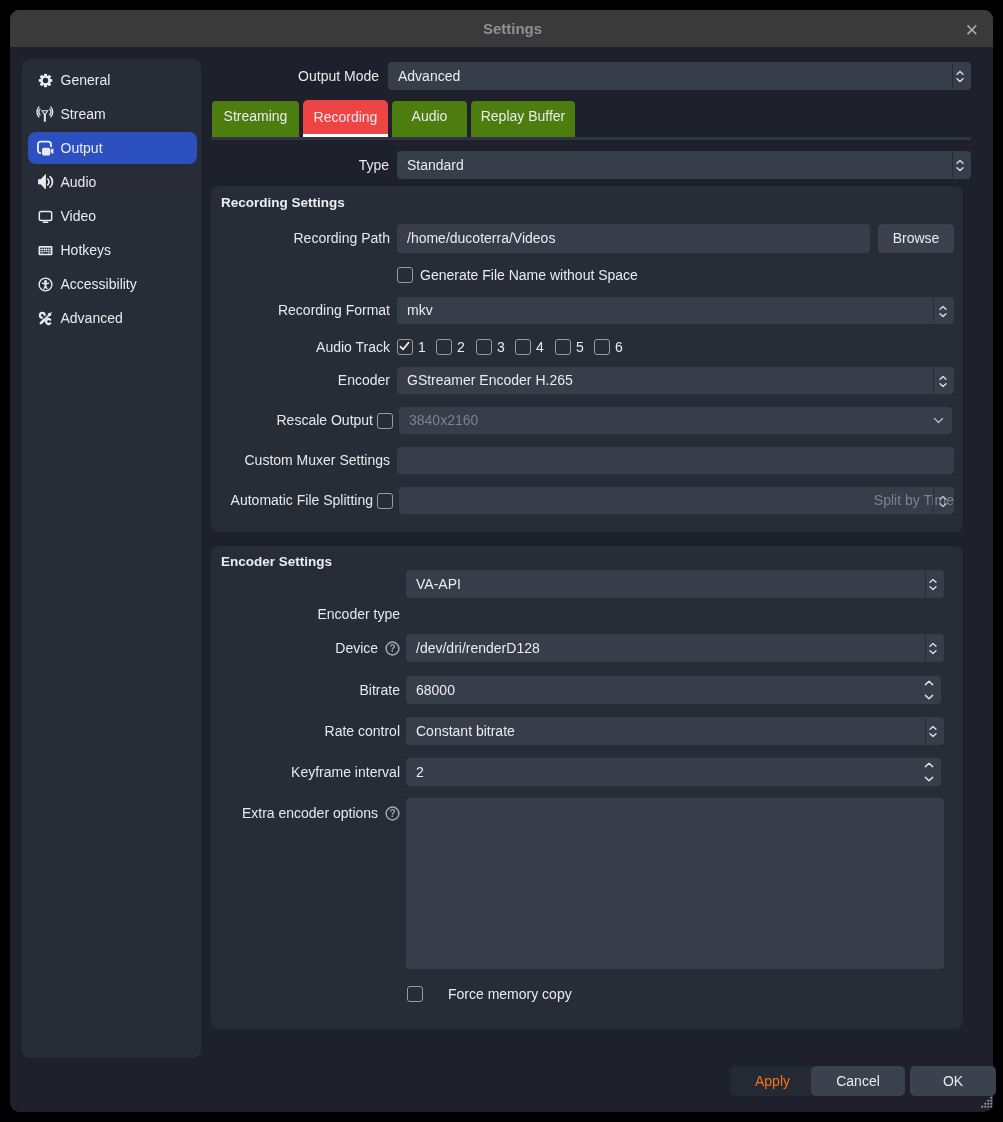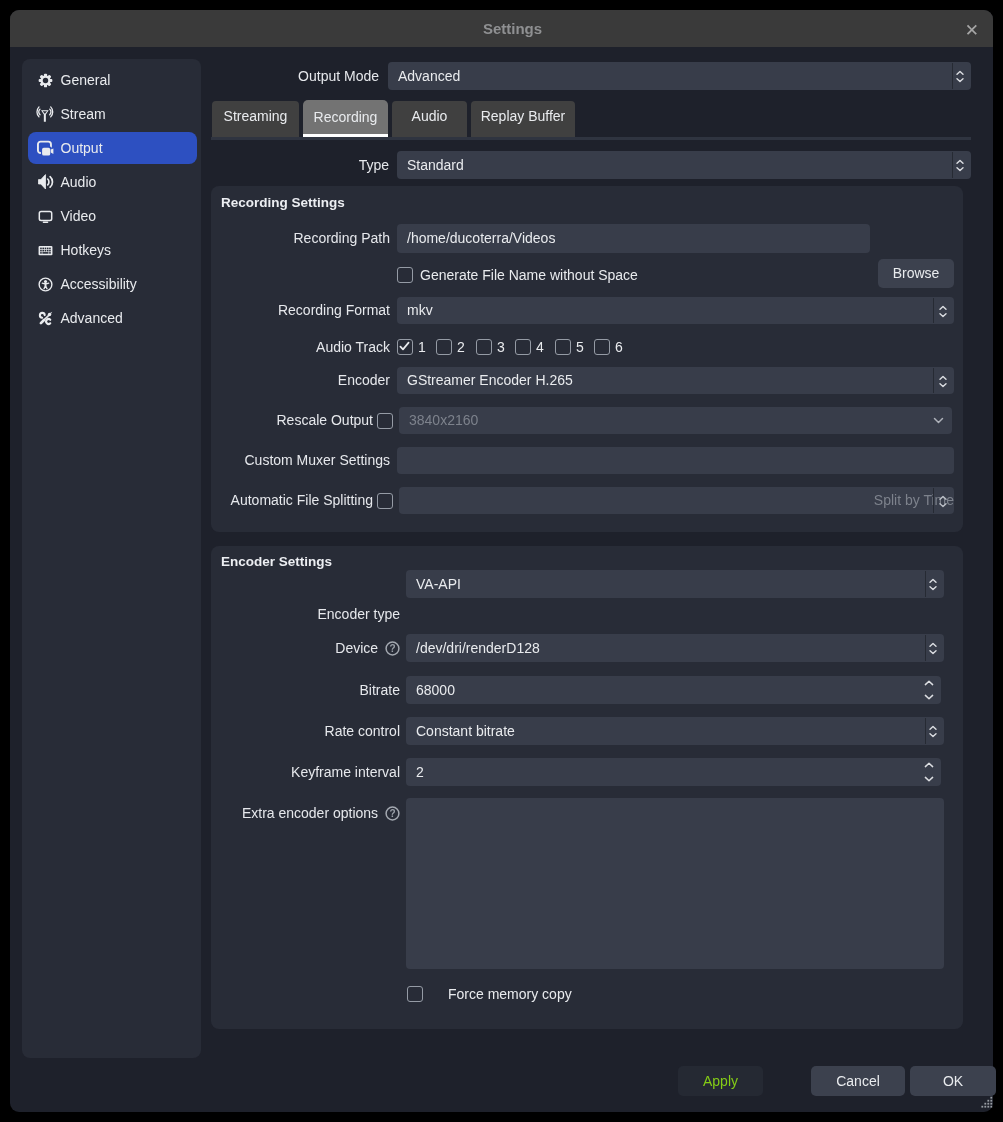--- a/index.html
+++ b/index.html
@@ -12,22 +12,22 @@
   .closex { right:14px; top:2px; line-height:37px; font-size:17px; color:#a6a6a6; }
   .panel { background:#282c37; border-radius:8px; }
   .sideitem { left:28px; width:169px; height:32px; border-radius:8px; color:#e9ebee; }
   .sideitem .ic { position:absolute; left:10px; top:8.5px; width:15px; height:15px; }
   .sideitem .lb { position:absolute; left:32.5px; line-height:32px; }
   .sel { background:#2d50c1; }
   .label { text-align:right; line-height:28px; color:#e6e8ec; }
   .field { background:#383d4a; border-radius:4px; line-height:28px; padding-left:10px; color:#e9ebee; }
   .combo .divider { position:absolute; top:1px; bottom:1px; width:1px; background:#262a33; }
   .btn { background:#3c414e; border-radius:5px; text-align:center; line-height:30px; color:#e9ebee; }
-  .tab { top:101px; height:37px; background:#404040; border-radius:4px 4px 0 0; text-align:center; line-height:30px; }
-  .tabsel { top:100px; height:37px; background:#737373; border-radius:5px 5px 0 0; text-align:center; line-height:34px; border-bottom:3px solid #fff; }
+  .tab { top:101px; height:37px; background:#4d7c0f; border-radius:4px 4px 0 0; text-align:center; line-height:30px; }
+  .tabsel { top:100px; height:37px; background:#ef4444; border-radius:5px 5px 0 0; text-align:center; line-height:34px; border-bottom:3px solid #fff; }
   .gtitle { font-weight:bold; color:#eceef2; font-size:13.5px; }
   .cb { width:16px; height:16px; border:1px solid #959ba5; border-radius:3px; background:transparent; }
   svg.chev { position:absolute; }
 </style>
 </head>
 <body>
 <div class="abs win"></div>
 <div class="abs titlebar">
     <div class="title">Settings</div>
     <div class="abs closex">✕</div>
@@ -156,21 +156,21 @@
       <g stroke="#dcdee2" stroke-width="1.4" fill="none" stroke-linecap="round" stroke-linejoin="round">
         <path d="M1 5.3 L4 2.5 L7 5.3"></path>
         <path d="M1 9.7 L4 12.5 L7 9.7"></path>
       </g>
     </svg></div>
 
 <div class="abs panel" style="left:211px; top:186px; width:752px; height:346px;"></div>
 <div class="abs gtitle" style="left:221px; top:195px;">Recording Settings</div>
 <div class="abs label" style="left:211px; top:224px; width:179px; line-height:29px;">Recording Path</div>
 <div class="abs field" style="left:397px; top:224px; width:473px; height:29px; line-height:29px;">/home/ducoterra/Videos</div>
-<div class="abs btn" style="left:878px; top:224px; width:76px; height:29px; line-height:29px;margin-top:35px;">Browse</div>
+<div class="abs btn" style="left:878px; top:224px; width:76px; height:29px; line-height:29px;">Browse</div>
 
 <div class="abs cb" style="left:397px; top:267px;"></div>
 <div class="abs" style="left:420px; top:261px; line-height:28px;">Generate File Name without Space</div>
 
 <div class="abs label" style="left:211px; top:297px; width:179px; line-height:27px;">Recording Format</div>
 <div class="abs field combo" style="left:397px; top:297px; width:557px; height:27px; line-height:27px;">mkv
   <div class="divider" style="left:536px;"></div>
   <svg class="chev" style="right:7px; top:6.5px;" width="8" height="15" viewBox="0 0 8 15">
       <g stroke="#dcdee2" stroke-width="1.4" fill="none" stroke-linecap="round" stroke-linejoin="round">
         <path d="M1 5.3 L4 2.5 L7 5.3"></path>
@@ -284,21 +284,21 @@
 <div class="abs label" style="left:211px; top:799px; width:189px;">Extra encoder options
   <svg style="vertical-align:-3px; margin-left:3px;" width="15" height="15" viewBox="0 0 15 15">
       <circle cx="7.5" cy="7.5" r="6.4" fill="none" stroke="#a3a8b0" stroke-width="1.5"></circle>
       <text x="7.5" y="11.2" font-size="10" font-weight="bold" text-anchor="middle" fill="#9aa0a8" font-family="Liberation Sans">?</text>
     </svg></div>
 <div class="abs" style="left:406px; top:798px; width:538px; height:171px; background:#383d4a; border-radius:4px;"></div>
 
 <div class="abs cb" style="left:407px; top:986px;"></div>
 <div class="abs" style="left:448px; top:980px; line-height:28px;">Force memory copy</div>
 
-<div class="abs btn" style="left:678px; top:1066px; width:85px; height:30px; background:#252933; color:#84cc16;">Apply</div>
+<div class="abs btn" style="left:730px; top:1066px; width:85px; height:30px; background:#252933; color:#f97316;">Apply</div>
 <div class="abs btn" style="left:811px; top:1066px; width:94px; height:30px;">Cancel</div>
 <div class="abs btn" style="left:910px; top:1066px; width:86px; height:30px;">OK</div>
 <svg class="abs" style="left:981px; top:1096px;" width="12" height="12" viewBox="0 0 12 12">
     <g fill="#999da4">
 <rect x="9.4" y="0.8" width="1.8" height="1.8"></rect>
 <rect x="6.4" y="3.8" width="1.8" height="1.8"></rect>
       <rect x="9.4" y="3.8" width="1.8" height="1.8"></rect>
 <rect x="3.4" y="6.8" width="1.8" height="1.8"></rect>
       <rect x="6.4" y="6.8" width="1.8" height="1.8"></rect>
       <rect x="9.4" y="6.8" width="1.8" height="1.8"></rect>

